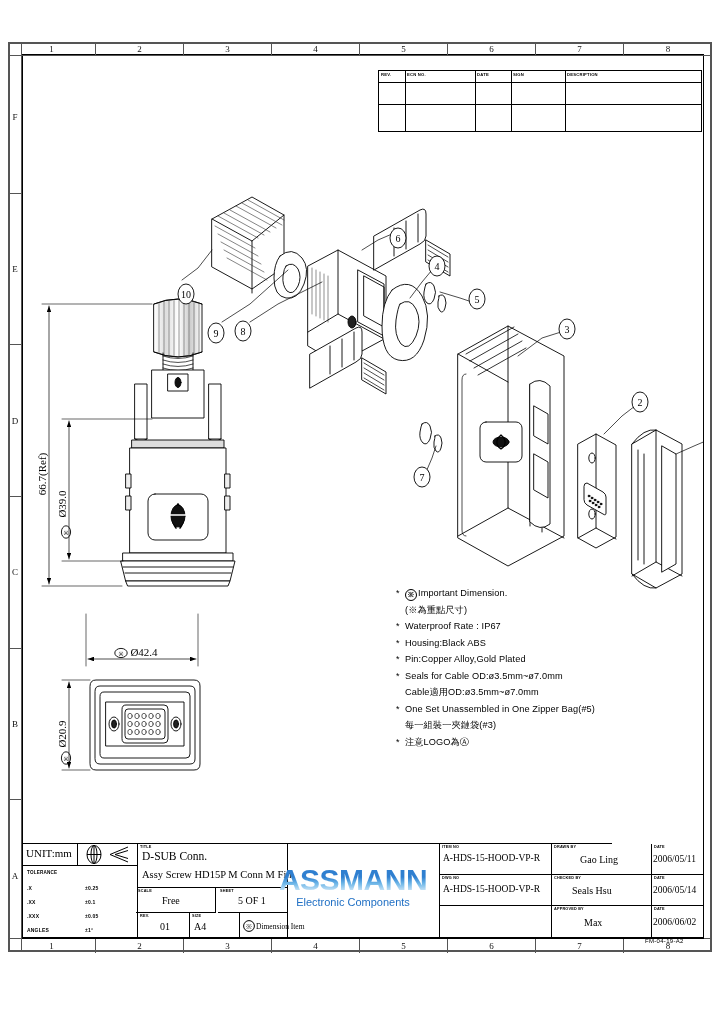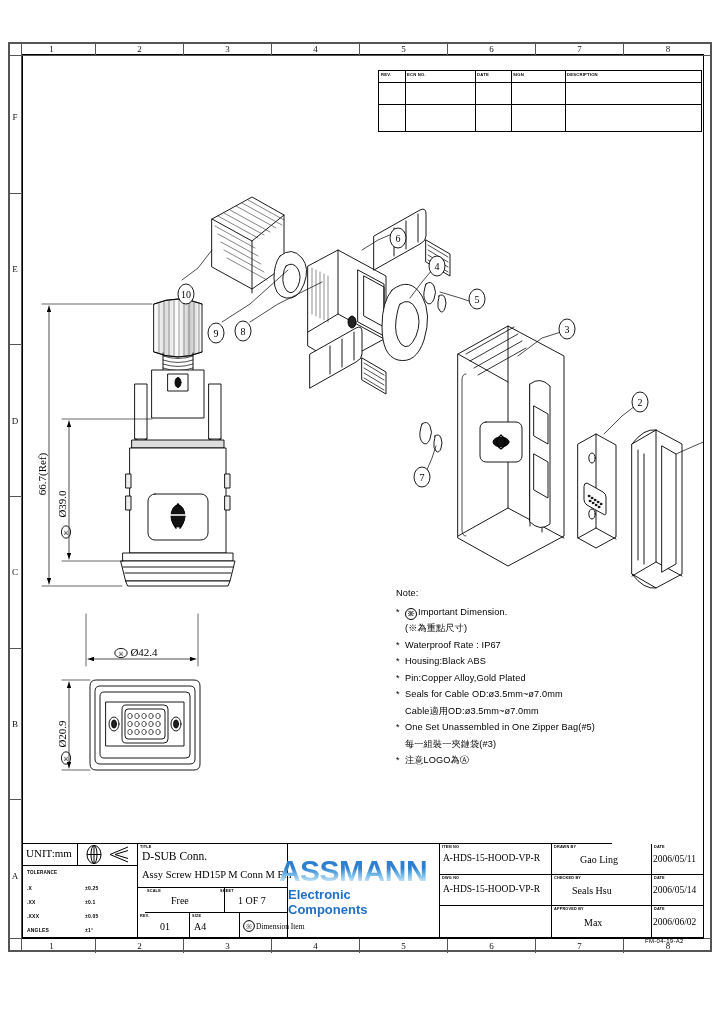--- a/index.html
+++ b/index.html
@@ -125,21 +125,21 @@
     font-family:"Liberation Sans", sans-serif;
     font-weight:bold;font-size:30px;letter-spacing:-0.5px;
     line-height:30px;
     background:linear-gradient(180deg,#2f7fd0 0%,#2f7fd0 40%,#6fb7e8 62%,#ffffff 100%);
     -webkit-background-clip:text;background-clip:text;
     color:transparent;
     -webkit-text-fill-color:transparent;
   }
   .logo-sub{
     font-family:"Liberation Sans", sans-serif;
-    font-weight:bold;font-size:13px;color:#1f6fc4;margin-top:1px;
+    font-weight:normal;font-size:11px;color:#1f6fc4;margin-top:1px;
   }
 
   
   .footcode{
     position:absolute;left:645px;top:938px;font-size:6px;
     font-family:"Liberation Sans", sans-serif;letter-spacing:.3px;
   }
   .dimtxt{font-family:"Liberation Serif", serif;font-size:11px;}
 </style>
 </head>
@@ -487,21 +487,20 @@
     <div class="vline" style="left:132px"></div>
     <div class="vline" style="left:186px"></div>
     <div class="revhdr" style="left:2px;">REV.</div>
     <div class="revhdr" style="left:28px;">ECN NO.</div>
     <div class="revhdr" style="left:98px;">DATE</div>
     <div class="revhdr" style="left:134px;">SIGN</div>
     <div class="revhdr" style="left:188px;">DESCRIPTION</div>
   </div>
 
   <div class="notes">
-    <div class="ntitle">Note:</div>
     <div id="notes-list">
         <div class="note-row">
           <span class="note-b">*</span>
           <span><span class="cmark">※</span>Important  Dimension.</span>
         </div>
         <div class="note-row note-sub">
           <span>(※為重點尺寸)</span>
         </div>
         <div class="note-row">
           <span class="note-b">*</span>
@@ -564,28 +563,28 @@
       <div class="tol-k" style="left:4px;top:61px;">ANGLES</div>
       <div class="tol-v" style="left:62px;top:61px;">±1°</div>
     </div>
 
     <div class="tb" style="left:116px;top:0;width:150px;height:44px;">
       <div class="tb-lbl">TITLE</div>
       <div class="tb-val big" style="left:4px;top:6px;">D-SUB Conn.</div>
       <div class="tb-val" style="left:4px;top:25px;font-size:10.5px;">Assy Screw HD15P M Conn M Fin</div>
     </div>
 
-    <div class="tb" style="left:123px;top:44px;width:80px;height:25px;">
+    <div class="tb" style="left:114px;top:44px;width:80px;height:25px;">
       <div class="tb-lbl">SCALE</div>
       <div class="tb-val" style="left:26px;top:7px;">Free</div>
     </div>
 
     <div class="tb" style="left:196px;top:44px;width:70px;height:25px;">
       <div class="tb-lbl">SHEET</div>
-      <div class="tb-val" style="left:20px;top:7px;">1  OF  7</div>
+      <div class="tb-val" style="left:20px;top:7px;">5  OF  1</div>
     </div>
 
     <div class="tb" style="left:116px;top:69px;width:52px;height:26px;">
       <div class="tb-lbl">REV.</div>
       <div class="tb-val" style="left:22px;top:8px;">01</div>
     </div>
 
     <div class="tb" style="left:168px;top:69px;width:50px;height:26px;">
       <div class="tb-lbl">SIZE</div>
       <div class="tb-val" style="left:4px;top:8px;">A4</div>

